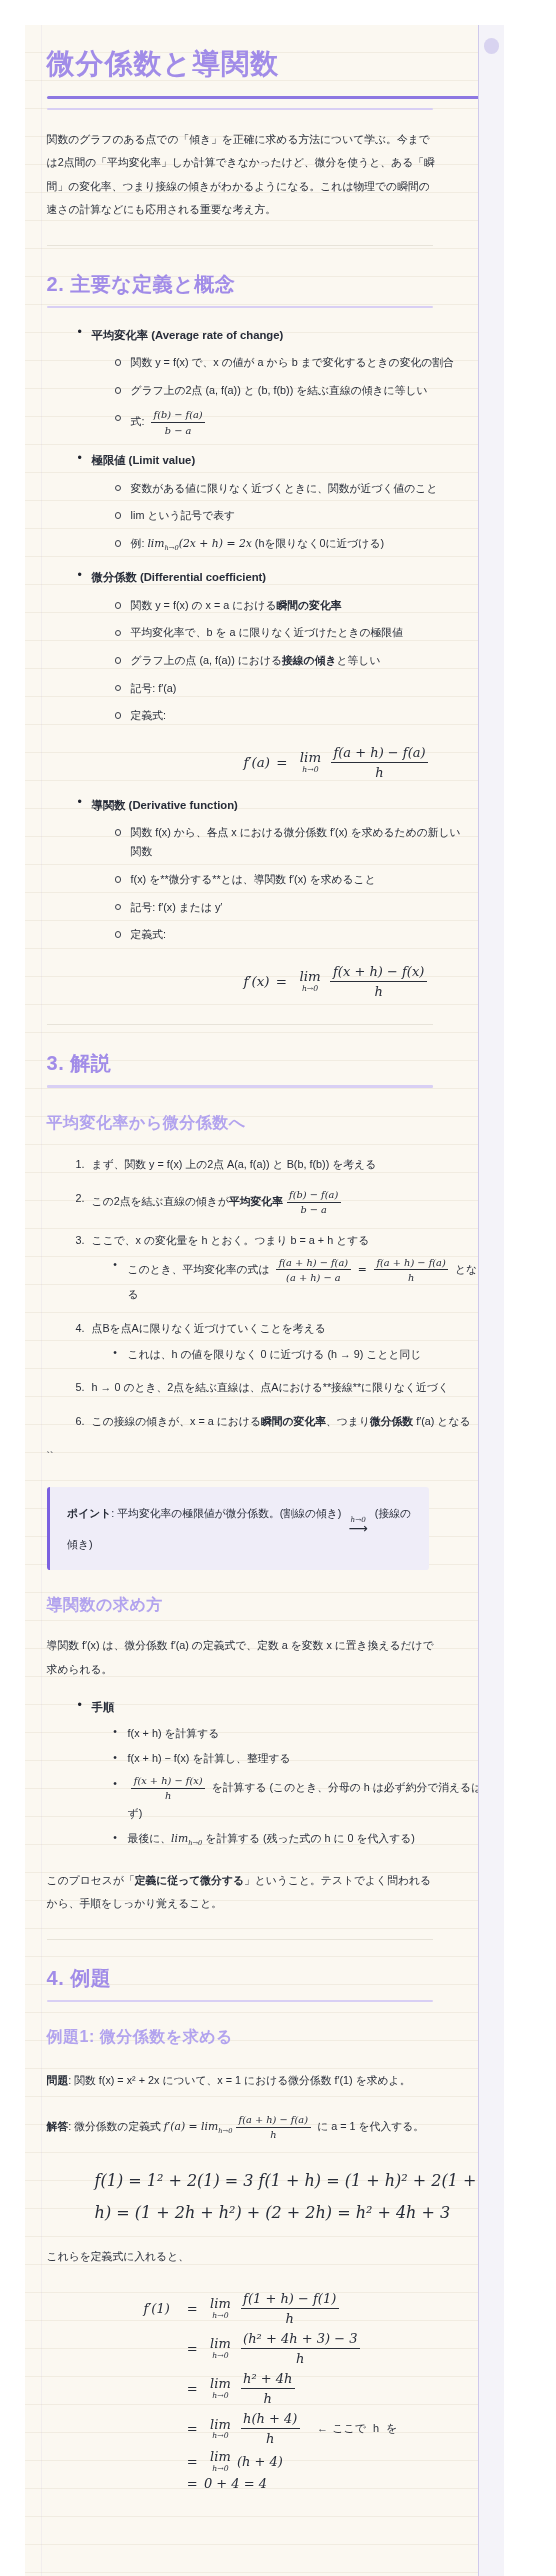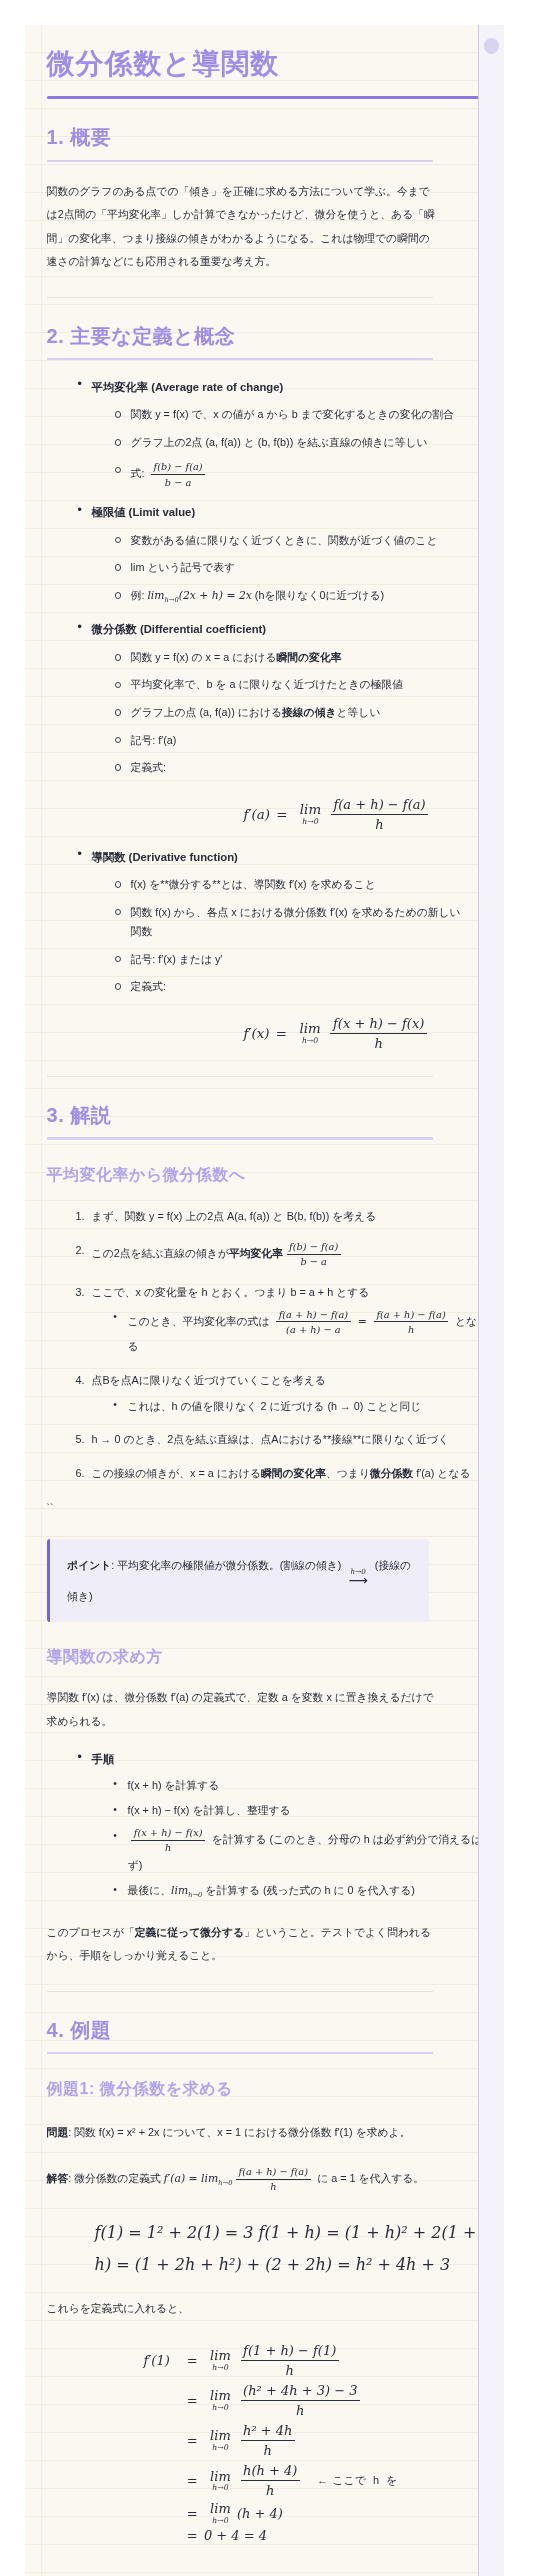--- a/index.html
+++ b/index.html
@@ -89,21 +89,20 @@
 <div class="page">
   <div class="sheet">
     <div class="vline"></div>
 
     <main class="content">
 
       <h1>微分係数と導関数</h1>
       <div class="h1-bar"></div>
 
       <section>
-        <h2>1. 概要</h2>
         <div class="h2-bar"></div>
         <p class="body">関数のグラフのある点での「傾き」を正確に求める方法について学ぶ。今までは2点間の「平均変化率」しか計算できなかったけど、微分を使うと、ある「瞬間」の変化率、つまり接線の傾きがわかるようになる。これは物理での瞬間の速さの計算などにも応用される重要な考え方。</p>
       </section>
 
       <hr class="divider">
 
       <section>
         <h2>2. 主要な定義と概念</h2>
         <div class="h2-bar"></div>
 
@@ -148,22 +147,22 @@
               <span class="frac disp">
                   <span class="num">f(a + h) − f(a)</span>
                   <span class="den">h</span>
                 </span>
             </div>
           </li>
 
           <li>
             <div class="term-name">導関数 (Derivative function)</div>
             <ul class="l2">
+              <li>関数 f(x) から、各点 x における微分係数 f′(x) を求めるための新しい関数</li>
               <li>f(x) を**微分する**とは、導関数 f′(x) を求めること</li>
-              <li>関数 f(x) から、各点 x における微分係数 f′(x) を求めるための新しい関数</li>
               <li>記号: f′(x) または y′</li>
               <li>定義式:</li>
             </ul>
             <div class="equation math">
               <span>f′(x)</span>
               <span class="eq-sign">=</span>
               <span class="dlim">
                   <span>lim</span>
                   <span class="dlim-sub">h→0</span>
                 </span>
@@ -197,21 +196,21 @@
                     <span class="den">(a + h) − a</span>
                   </span><span class="math"> = </span><span class="frac inline math">
                     <span class="num">f(a + h) − f(a)</span>
                     <span class="den">h</span>
                   </span><span> となる</span></li>
             </ul>
           </li>
           <li>
             <span>点Bを点Aに限りなく近づけていくことを考える</span>
             <ul class="sub">
-              <li>これは、h の値を限りなく 2 に近づける (h → 0) ことと同じ</li>
+              <li>これは、h の値を限りなく 0 に近づける (h → 9) ことと同じ</li>
             </ul>
           </li>
           <li>h → 0 のとき、2点を結ぶ直線は、点Aにおける**接線**に限りなく近づく</li>
           <li><span>この接線の傾きが、x = a における</span><b>瞬間の変化率</b><span>、つまり</span><b>微分係数</b><span> f′(a) となる</span></li>
         </ol>
 
         <div class="stray">``</div>
 
         <div class="callout">
           <b>ポイント</b><span>: 平均変化率の極限値が微分係数。(割線の傾き) </span><span class="xarrow">

